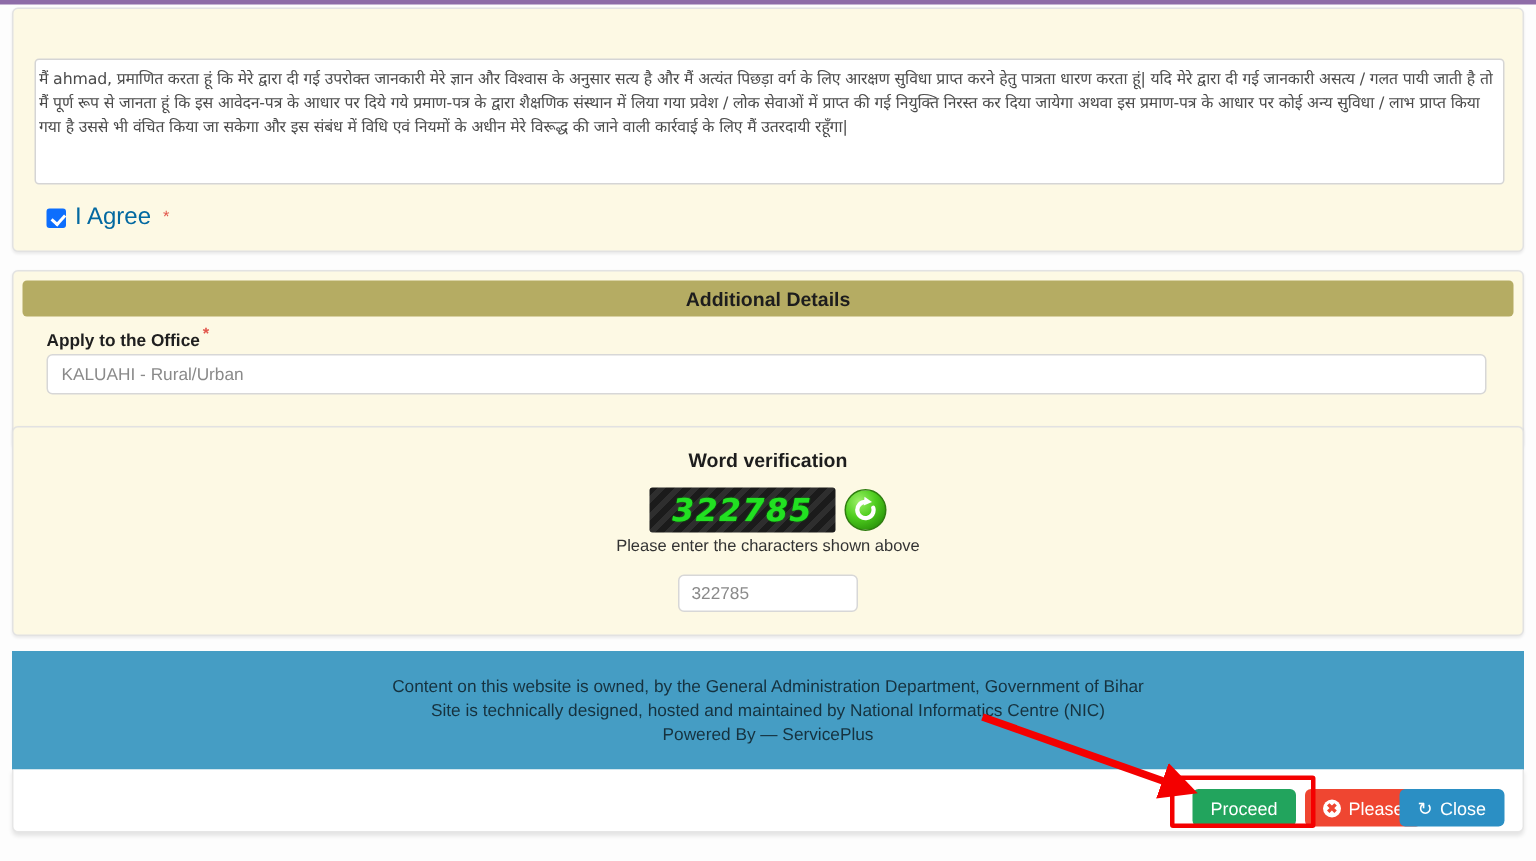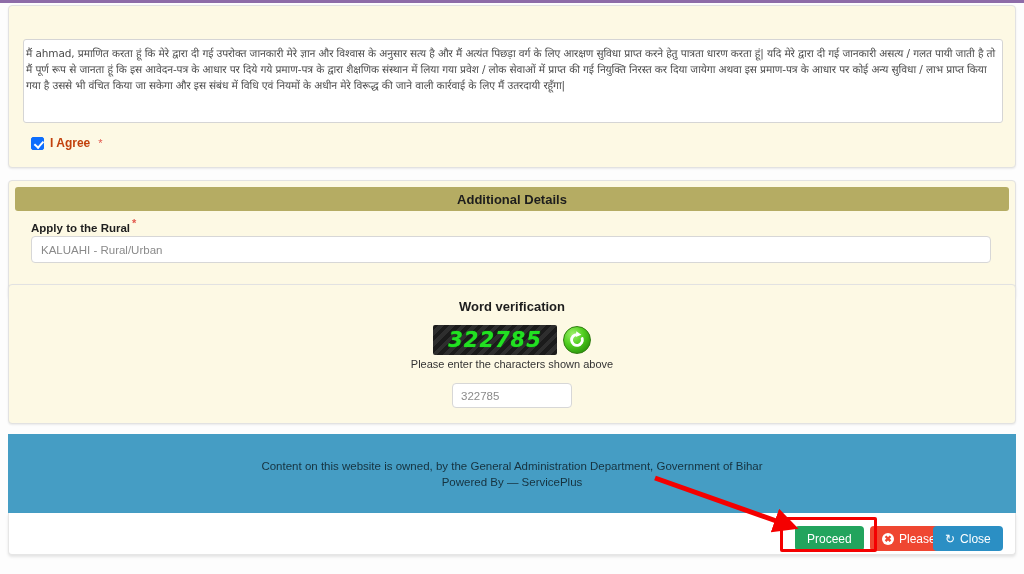--- a/index.html
+++ b/index.html
@@ -80,21 +80,21 @@
   }
   .cbx::after {
     content: "";
     position: absolute;
     left: 4px; top: 1px;
     width: 3.5px; height: 7px;
     border: solid #ffffff;
     border-width: 0 2px 2px 0;
     transform: rotate(42deg);
   }
-  .agree-label { font-size: 12px; color: #c2410c; font-weight: bold; }
+  .agree-label { font-size: 16px; color: #0369a1; font-weight: normal; }
   .req { color: #e2574c; font-size: 11px; vertical-align: super; margin-left: 2px;}
 
   
   #card-additional { top: 180px; height: 119px; }
   .field-label {
     position: absolute;
     left: 22px; top: 36px;
     font-size: 11.5px;
     color: #1f1f1f;
     font-weight: bold;
@@ -268,21 +268,21 @@
     <div class="agree-row">
       <div class="cbx"></div>
       <span class="agree-label">I Agree</span>
       <span class="req">*</span>
     </div>
   </div>
 
   <div class="card" id="card-additional">
     <div class="card-head">Additional Details</div>
     <div class="field-label">
-      <span>Apply to the Rural</span><span class="req">*</span>
+      <span>Apply to the Office</span><span class="req">*</span>
     </div>
     <div class="office-input">
       <span>KALUAHI - Rural/Urban</span>
     </div>
   </div>
 
   <div class="card" id="card-captcha">
     <div class="wv-title">Word verification</div>
     <div class="captcha-row">
       <div class="captcha-img">
@@ -296,20 +296,21 @@
       </div>
     </div>
     <div class="captcha-hint">Please enter the characters shown above</div>
     <div class="captcha-input">
       <span>322785</span>
     </div>
   </div>
 
   <div id="footer">
     <div>Content on this website is owned, by the General Administration Department, Government of Bihar</div>
+    <div>Site is technically designed, hosted and maintained by National Informatics Centre (NIC)</div>
     <div>Powered By — ServicePlus</div>
   </div>
 
   <div id="action-bar">
     <button class="btn" id="btn-proceed">
       <span>Proceed</span>
     </button>
     <button class="btn" id="btn-close">
       <span class="close-glyph">✖</span>
       <span>Please</span>

